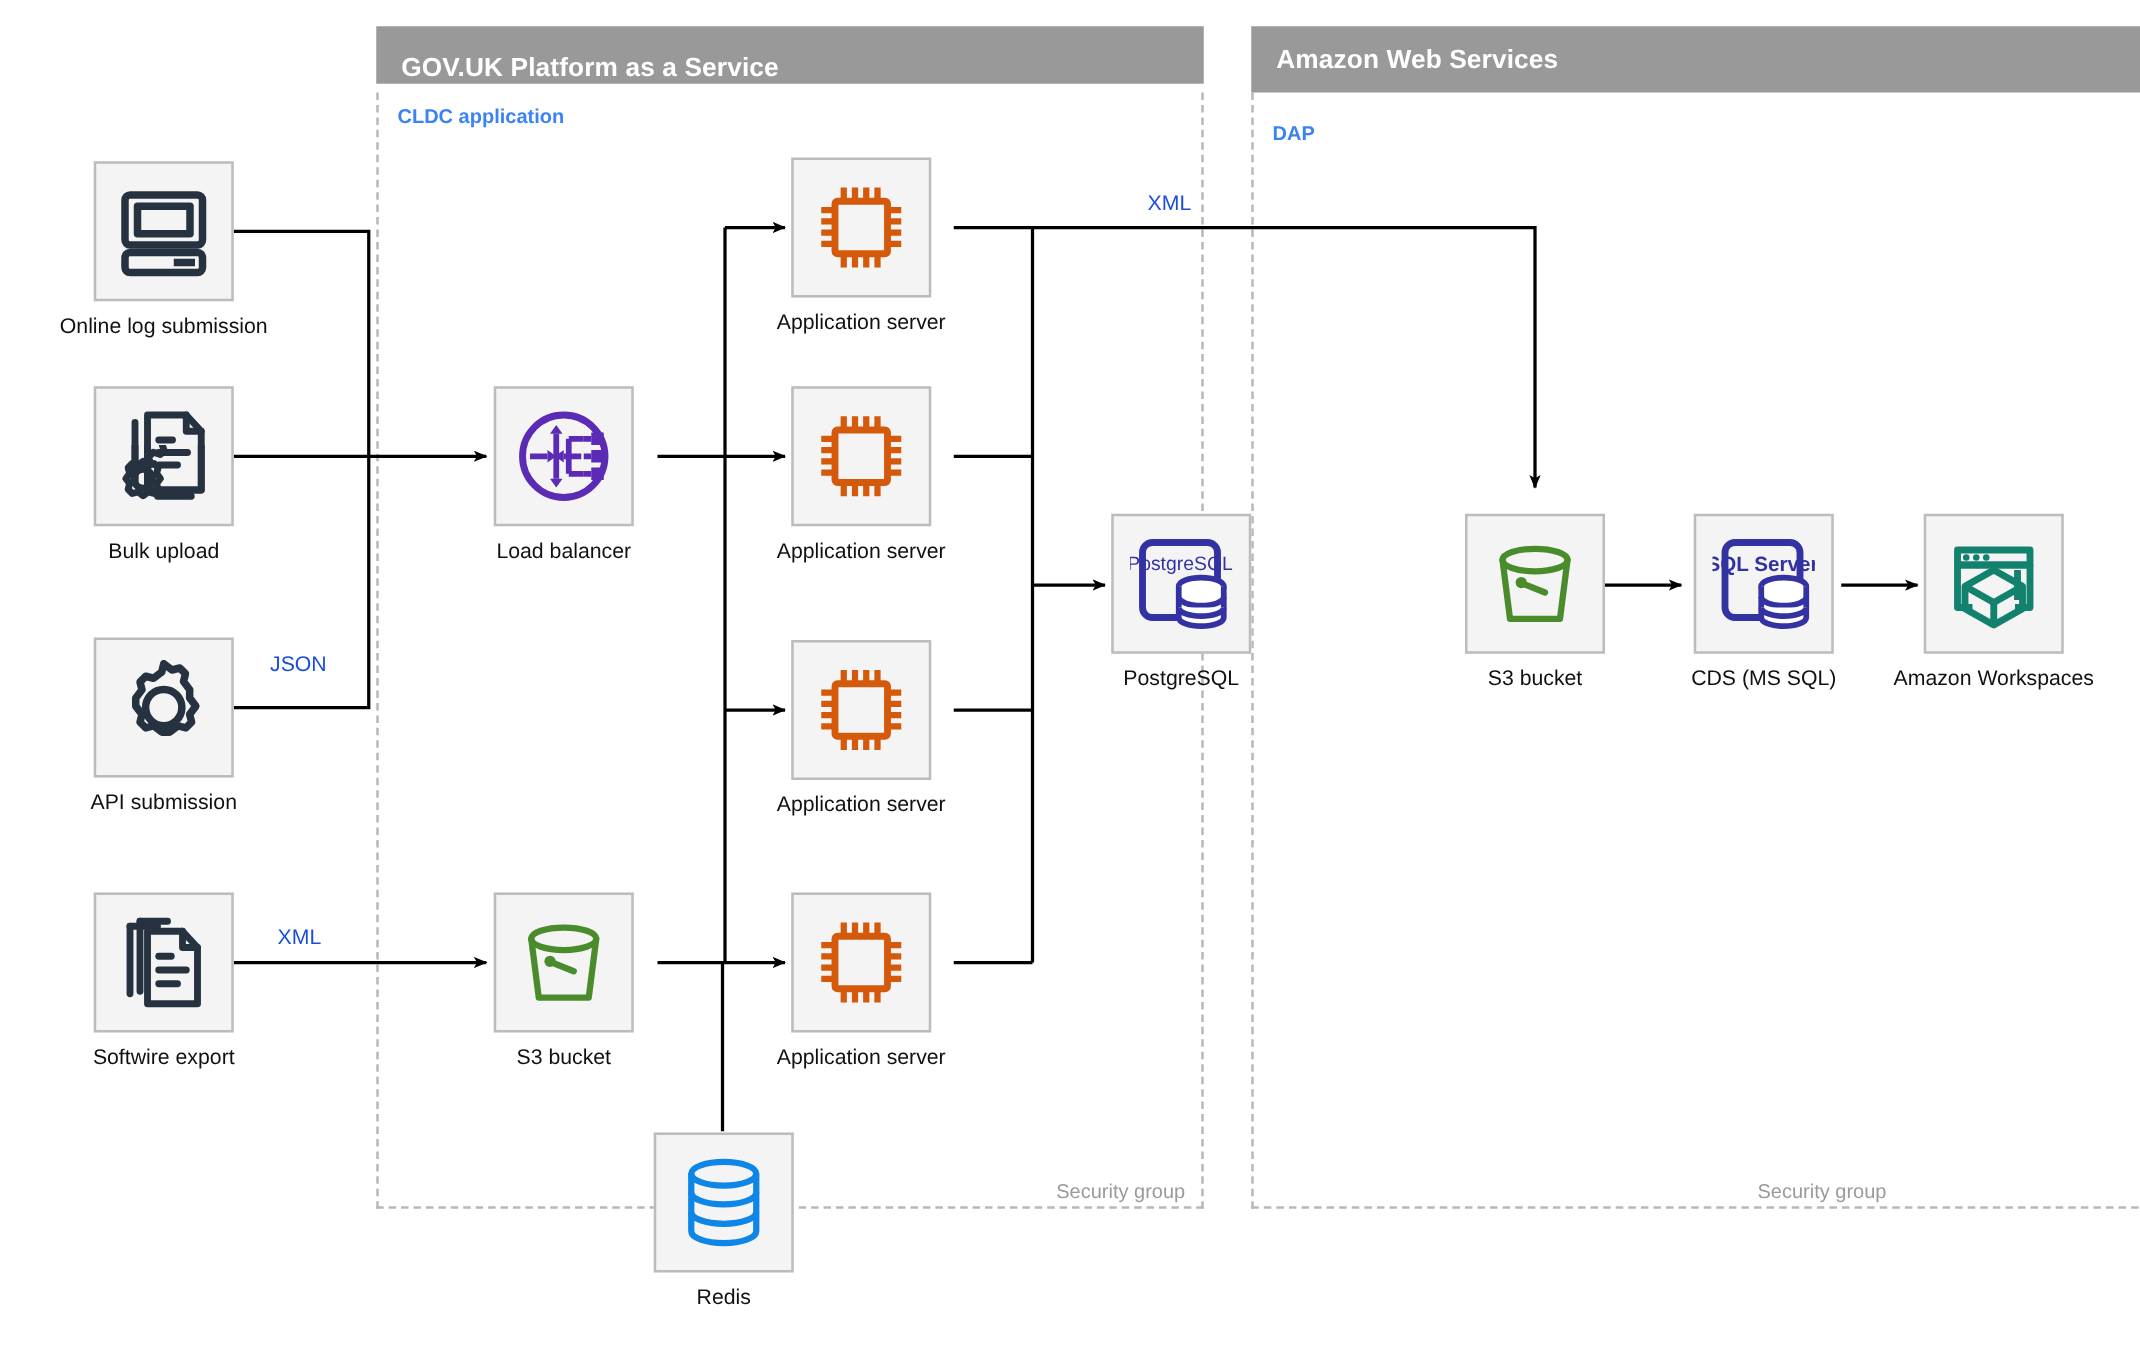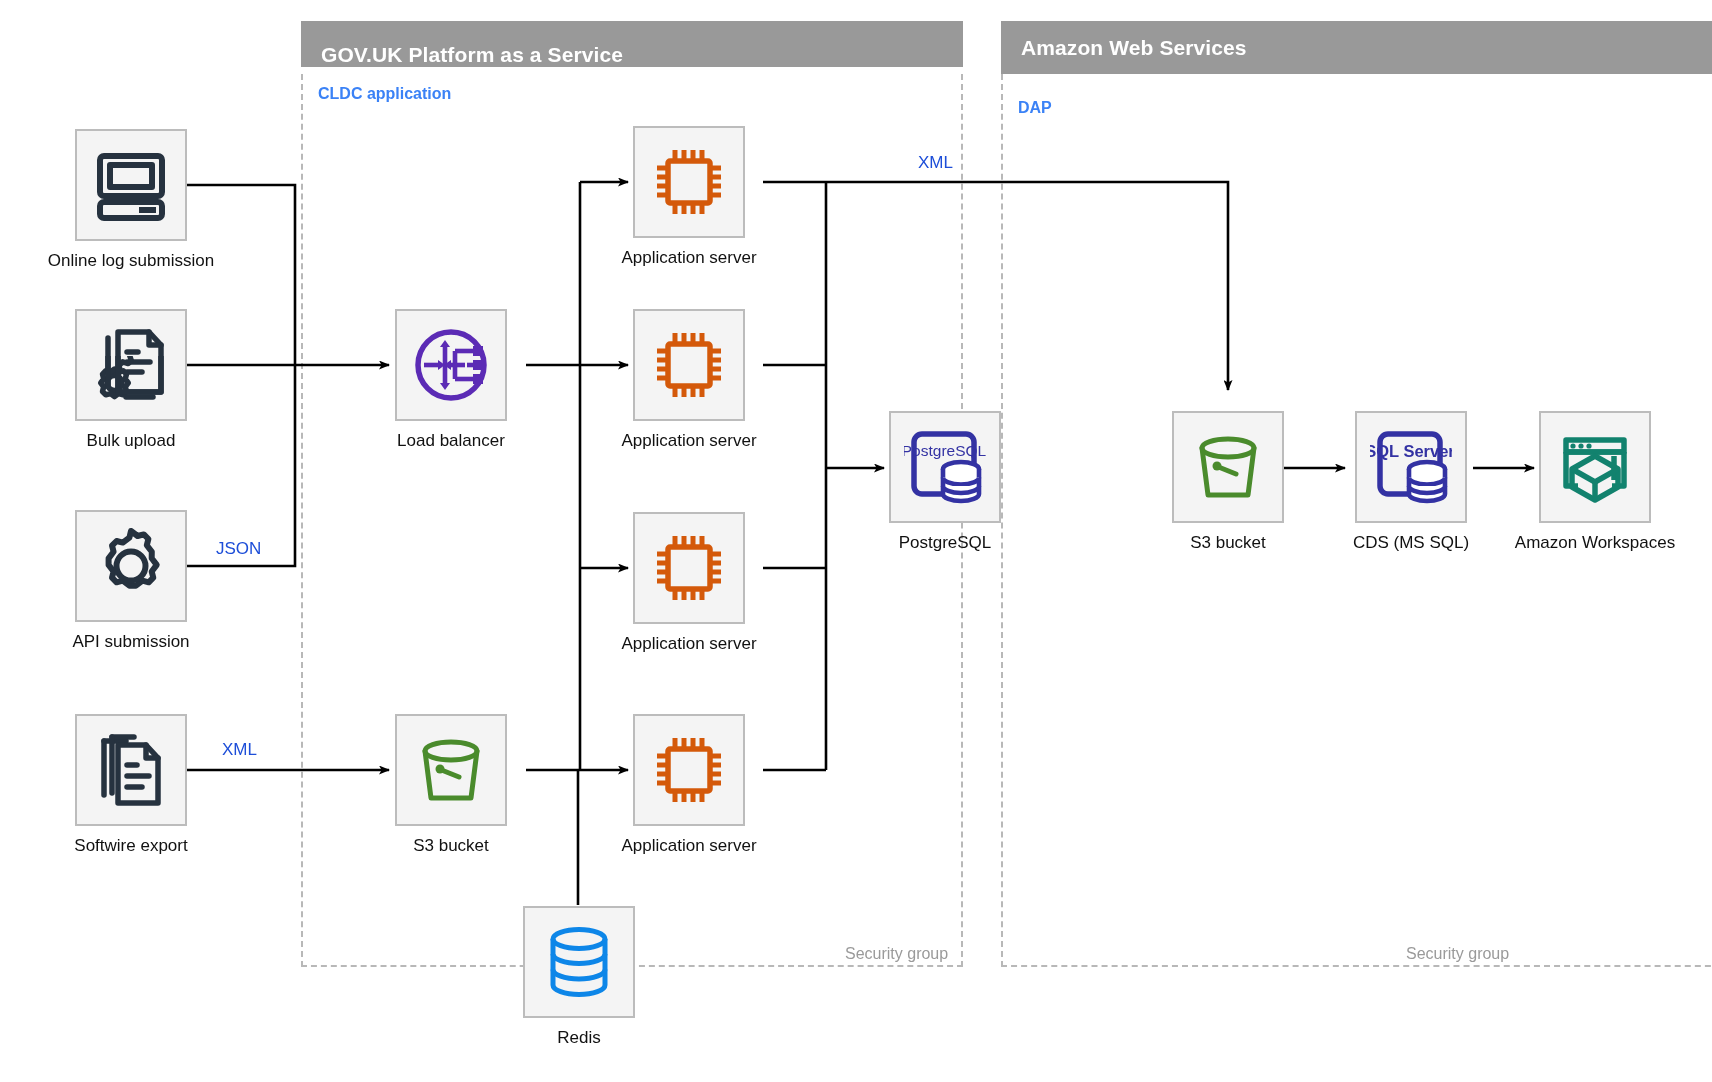--- a/index.html
+++ b/index.html
@@ -392,17 +392,17 @@
         <g fill="none" stroke="#12826e" stroke-width="5.5" stroke-linejoin="round">
           <path d="M39,26 L62,39 L62,57 L39,70 L16,57 L16,39 Z"></path>
           <path d="M16,39 L39,52 L62,39"></path>
           <path d="M39,52 L39,70"></path>
         </g>
       </svg>
     </div>
     <div class="cap">Amazon Workspaces</div>
   </div>
 
-  <div class="edge-label" style="left:216px;top:539px;">JSON</div>
+  <div class="edge-label" style="left:216px;top:522px;">JSON</div>
   <div class="edge-label" style="left:222px;top:740px;">XML</div>
   <div class="edge-label" style="left:918px;top:153px;">XML</div>
 
 </div>
 
 </body></html>

